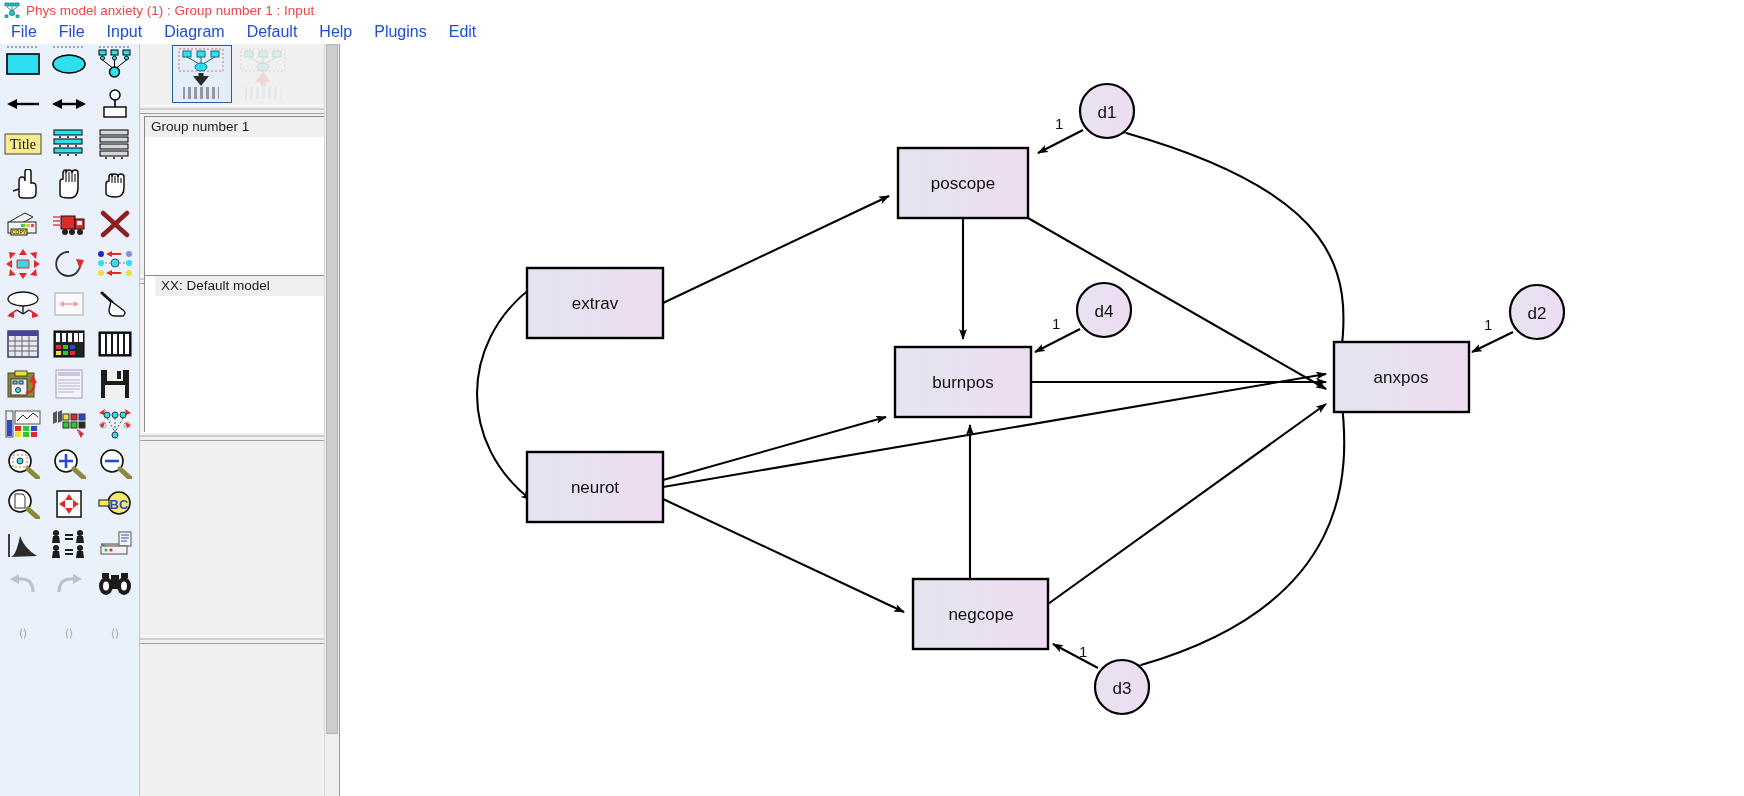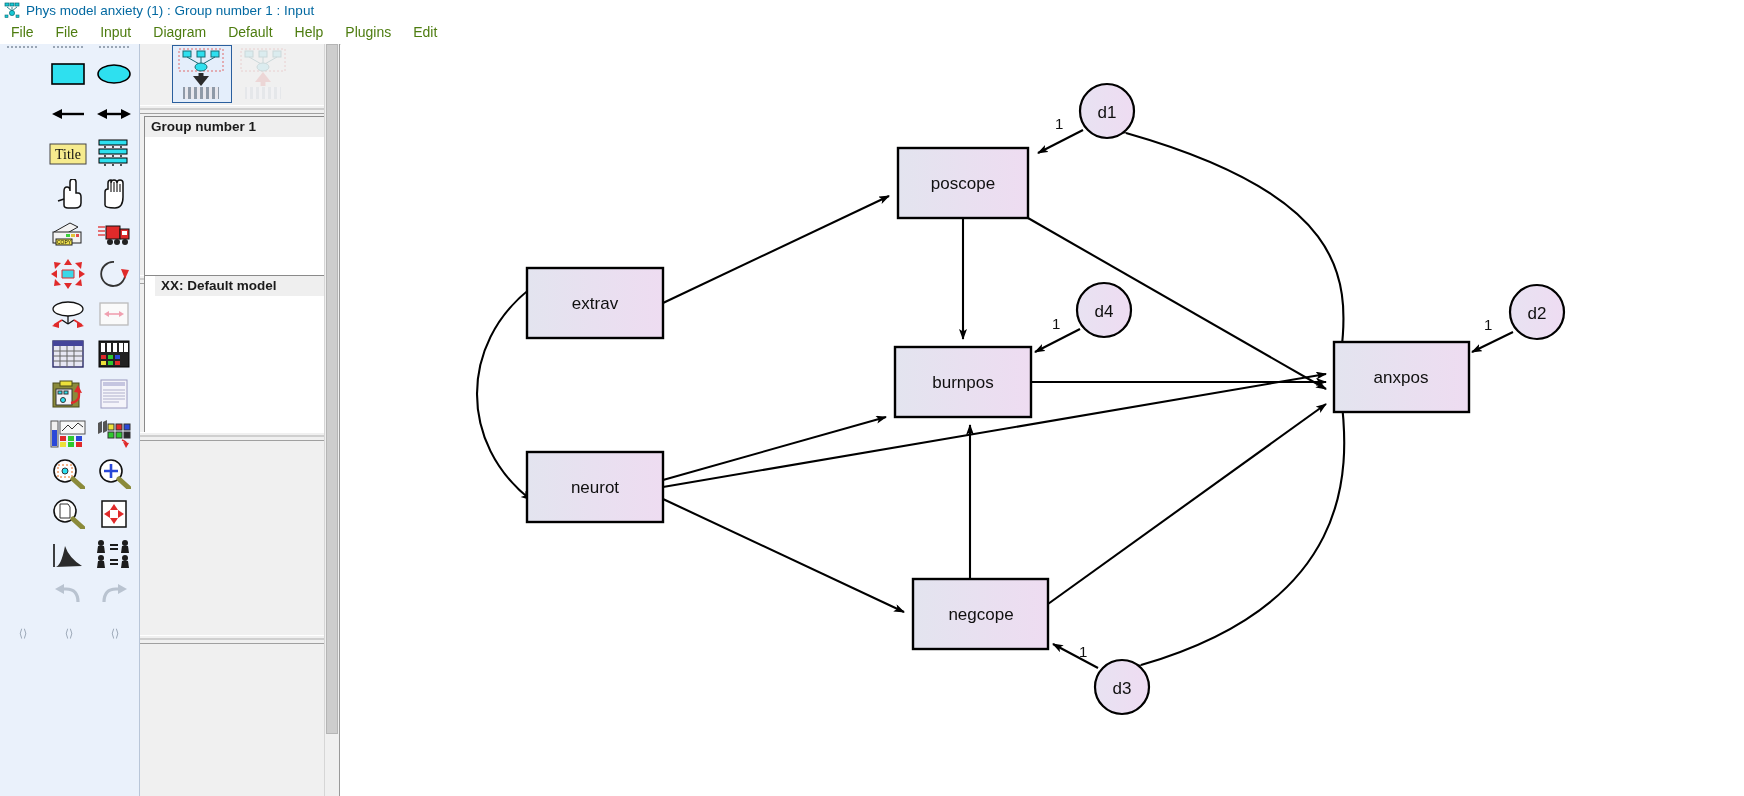--- a/index.html
+++ b/index.html
@@ -11,56 +11,56 @@
     -webkit-font-smoothing:antialiased;
   }
   .app{position:relative;width:1744px;height:796px;background:#fff;}
 
   
   .titlebar{
     position:absolute;left:0;top:0;width:1744px;height:20px;
     background:#ffffff;display:flex;align-items:center;gap:6px;padding-left:4px;
   }
   .title-ico{width:16px;height:16px;flex:0 0 16px;position:relative;}
-  .title-text{font-size:13.5px;color:#0369a1;white-space:nowrap;}
+  .title-text{font-size:13.5px;color:#ef4444;white-space:nowrap;}
 
   
   .menubar{
     position:absolute;left:0;top:20px;width:1744px;height:24px;
     background:#ffffff;display:flex;align-items:center;
     border-bottom:1px solid #e3e3e3;
   }
-  .menu-item{padding:2px 11px;font-size:14px;color:#4d7c0f;cursor:default;white-space:nowrap;}
+  .menu-item{padding:2px 11px;font-size:16px;color:#1d4ed8;cursor:default;white-space:nowrap;}
 
   
   .toolpane{
     position:absolute;left:0;top:44px;width:140px;height:752px;
     background:#eaf1fb;border-right:1px solid #b9c6d8;
     box-sizing:border-box;
   }
-  .toolgrid{position:absolute;left:0;top:10px;width:140px;display:flex;flex-wrap:wrap;margin-left:45px;}
+  .toolgrid{position:absolute;left:0;top:0;width:140px;display:flex;flex-wrap:wrap;}
   .toolcell{
     width:46px;height:40px;display:flex;align-items:center;justify-content:center;
     box-sizing:border-box;
   }
   .toolcell svg{display:block;}
 
   .dotrow{position:absolute;top:0;left:0;width:140px;height:6px;display:flex;}
   .dotgrip{width:46px;height:6px;display:flex;align-items:center;justify-content:center;}
   .dotgrip i{display:block;width:32px;height:2px;
     background-image:repeating-linear-gradient(to right,#9aa6b5 0 2px,transparent 2px 4px);}
 
   .handlerow{position:absolute;left:0;top:578px;width:140px;height:22px;display:flex;}
   .handle{width:46px;height:22px;display:flex;align-items:center;justify-content:center;
      color:#9aa6b5;font-size:11px;}
 
   
   .midpane{
     position:absolute;left:140px;top:44px;width:200px;height:752px;
-    background:#f0f0f0;box-sizing:border-box;border-right:1px solid #999;font-weight:bold;
+    background:#f0f0f0;box-sizing:border-box;border-right:1px solid #999;
   }
   .mid-tool-strip{
     position:absolute;left:0;top:0;width:186px;height:60px;background:#f0f0f0;
     display:flex;align-items:center;justify-content:center;gap:2px;
   }
   .mid-tool{width:60px;height:58px;display:flex;align-items:center;justify-content:center;}
   .mid-tool.sel{border:1px solid #2a5f9e;background:#e4eefb;box-sizing:border-box;}
   .splitter{position:absolute;left:0;width:186px;height:7px;background:#f0f0f0;
     border-top:1px solid #ffffff;border-bottom:1px solid #a0a0a0;}
   .splitter::after{content:"";position:absolute;left:0;top:2px;width:186px;height:2px;

